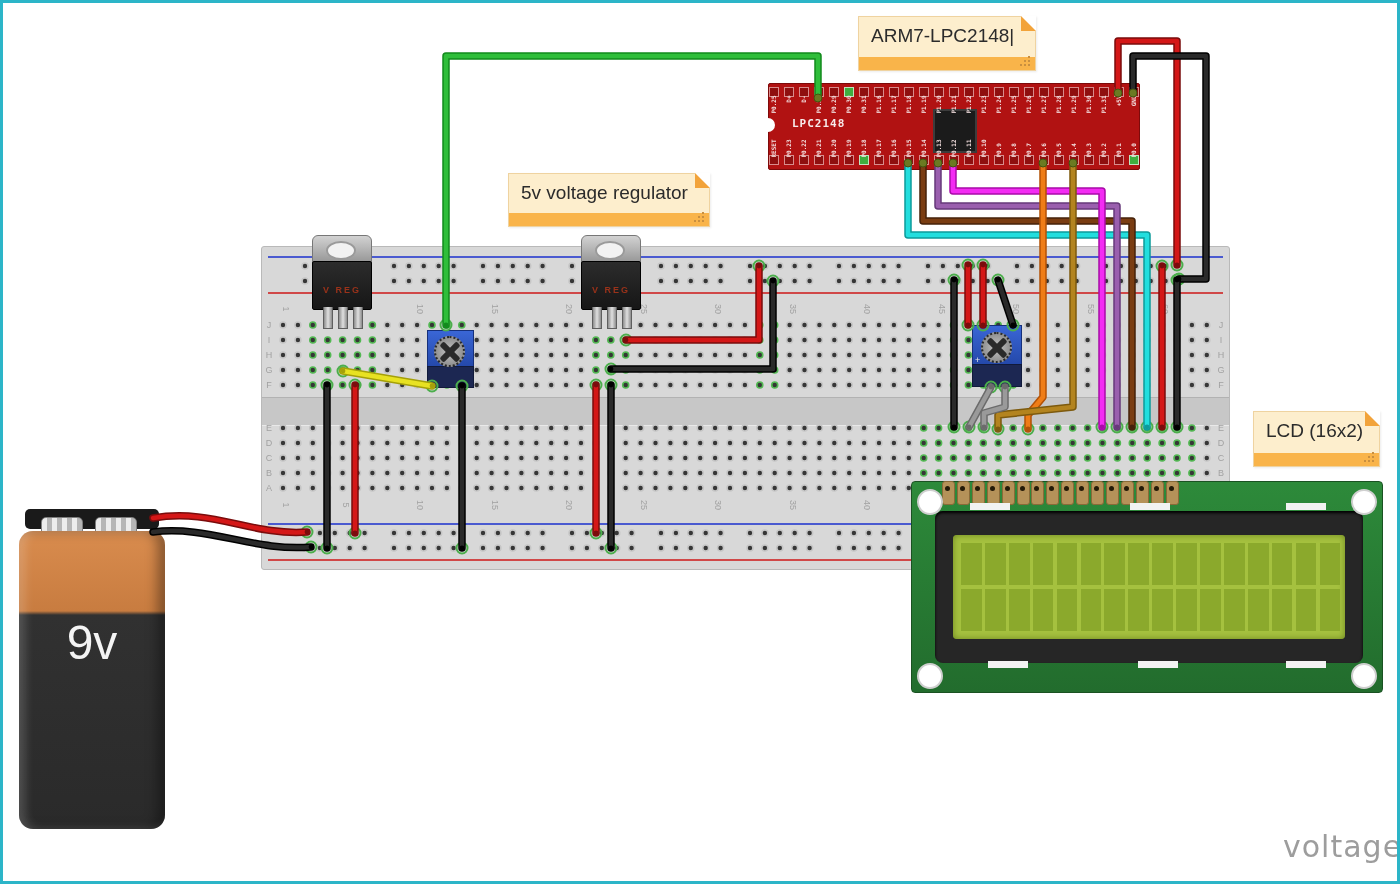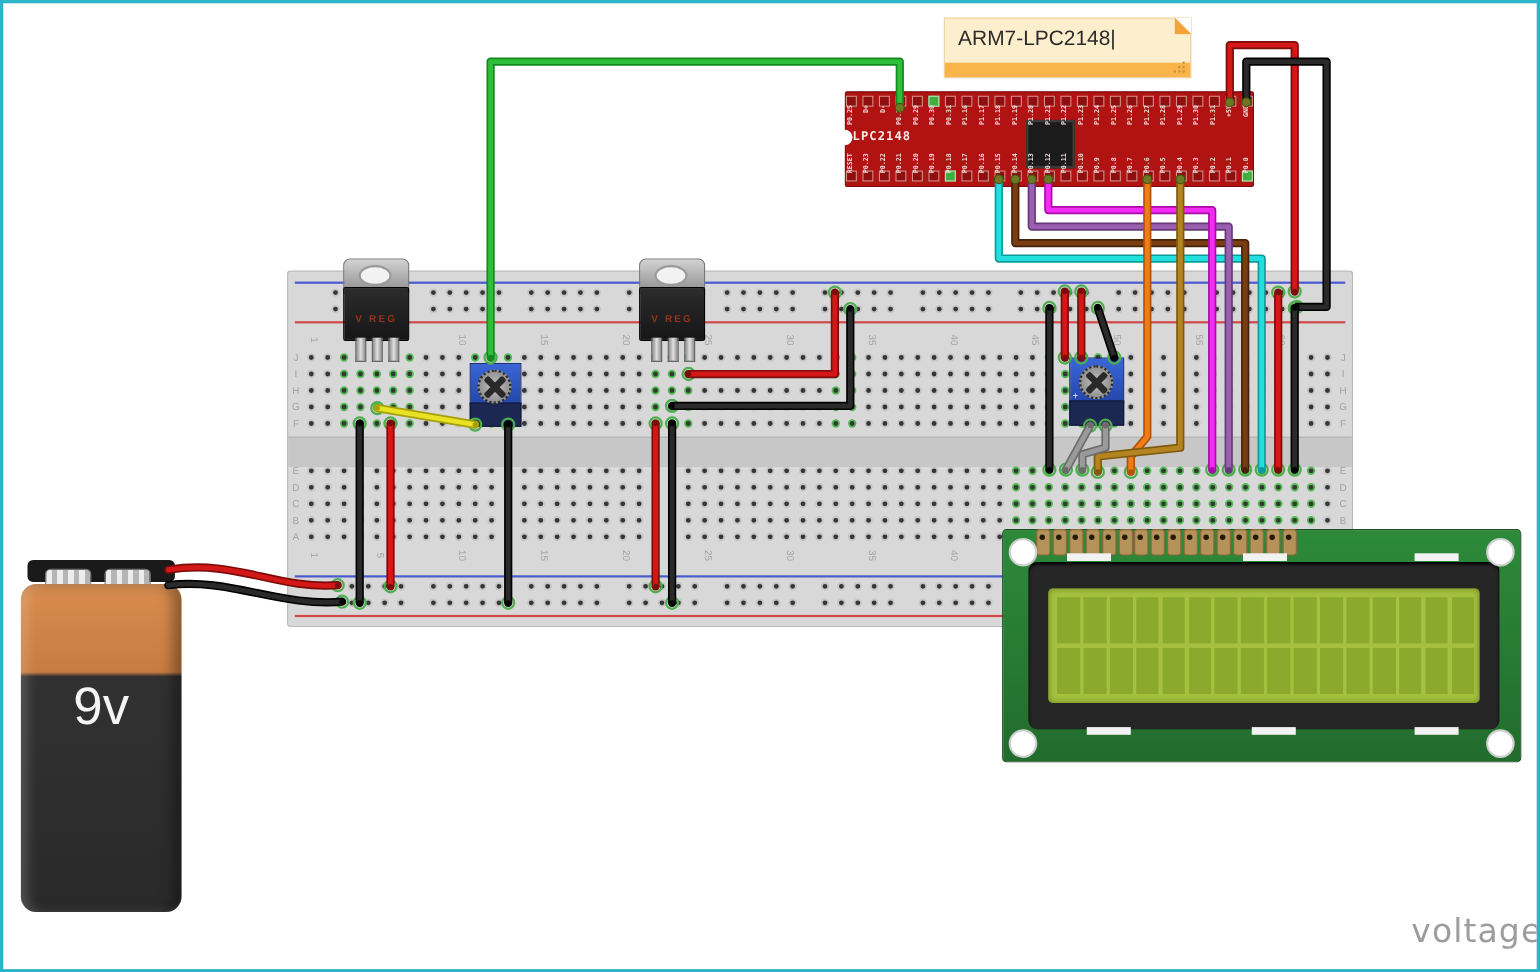--- a/index.html
+++ b/index.html
@@ -972,21 +972,21 @@
       <text x="1010.1" y="306" font-size="9" fill="#a2a2a2" font-family="Liberation Sans, sans-serif" text-anchor="middle" transform="rotate(90 1010.1 306)">50</text>
       <text x="1010.1" y="502" font-size="9" fill="#a2a2a2" font-family="Liberation Sans, sans-serif" text-anchor="middle" transform="rotate(90 1010.1 502)">50</text>
       <text x="1084.6" y="306" font-size="9" fill="#a2a2a2" font-family="Liberation Sans, sans-serif" text-anchor="middle" transform="rotate(90 1084.6 306)">55</text>
       <text x="1084.6" y="502" font-size="9" fill="#a2a2a2" font-family="Liberation Sans, sans-serif" text-anchor="middle" transform="rotate(90 1084.6 502)">55</text>
       <text x="1159.1" y="306" font-size="9" fill="#a2a2a2" font-family="Liberation Sans, sans-serif" text-anchor="middle" transform="rotate(90 1159.1 306)">60</text>
       <text x="1159.1" y="502" font-size="9" fill="#a2a2a2" font-family="Liberation Sans, sans-serif" text-anchor="middle" transform="rotate(90 1159.1 502)">60</text>
     </svg>
 
   <div class="abs comp lpc" id="lpc"></div>
   <div class="abs lpc-notch"></div>
-  <div class="abs comp lpc-name" style="left:772px;top:114px;">LPC2148</div>
+  <div class="abs comp lpc-name" style="left:789px;top:114px;">LPC2148</div>
   <div class="abs comp lpc-chip"></div>
 
   <div class="abs comp" style="left:309px;top:232px;width:58px;height:92px;">
     <div class="abs reg-tab" style="left:0;top:0;"></div>
     <div class="abs reg-hole" style="left:14px;top:6px;"></div>
     <div class="abs reg-body" style="left:0;top:26px;line-height:56px;">V REG</div>
     <div class="abs reg-leg" style="left:11px;top:72px;"></div>
     <div class="abs reg-leg" style="left:26px;top:72px;"></div>
     <div class="abs reg-leg" style="left:41px;top:72px;"></div>
   </div>
@@ -1209,22 +1209,32 @@
         <circle cx="980" cy="322" r="2.4" fill="#7a0c0c"></circle>
         <circle cx="995" cy="277" r="2.4" fill="#000000"></circle>
         <circle cx="1010" cy="322" r="2.4" fill="#000000"></circle>
         <circle cx="988" cy="384" r="2.4" fill="#6b6b6b"></circle>
         <circle cx="966" cy="424" r="2.4" fill="#6b6b6b"></circle>
         <circle cx="1002" cy="384" r="2.4" fill="#6b6b6b"></circle>
         <circle cx="981" cy="424" r="2.4" fill="#6b6b6b"></circle>
       </g>
     </svg>
 
-  <div class="abs note" style="left:855px;top:13px;width:176px;height:53px;padding-left:47px;">
+  <div class="abs note" style="left:505px;top:170px;width:200px;height:52px;">
+    <div class="note-text">5v voltage regulator</div>
+    <div class="note-strip"></div>
+    <div class="note-grip"></div>
+  </div>
+  <div class="abs note" style="left:855px;top:13px;width:176px;height:53px;">
     <div class="note-text">ARM7-LPC2148|</div>
+    <div class="note-strip"></div>
+    <div class="note-grip"></div>
+  </div>
+  <div class="abs note" style="left:1250px;top:408px;width:125px;height:54px;">
+    <div class="note-text">LCD (16x2)</div>
     <div class="note-strip"></div>
     <div class="note-grip"></div>
   </div>
 
   <div class="abs watermark">voltage</div>
 <div class="lpc-pad" style="left: 766px; top: 84px; z-index: 3;"></div>
     <div class="pinlbl toprow" style="left: 740px; top: 118px; z-index: 3;">P0.25</div>
     <div class="lpc-pad" style="left: 781px; top: 84px; z-index: 3;"></div>
     <div class="pinlbl toprow" style="left: 755px; top: 118px; z-index: 3;">D+</div>
     <div class="lpc-pad" style="left: 796px; top: 84px; z-index: 3;"></div>

